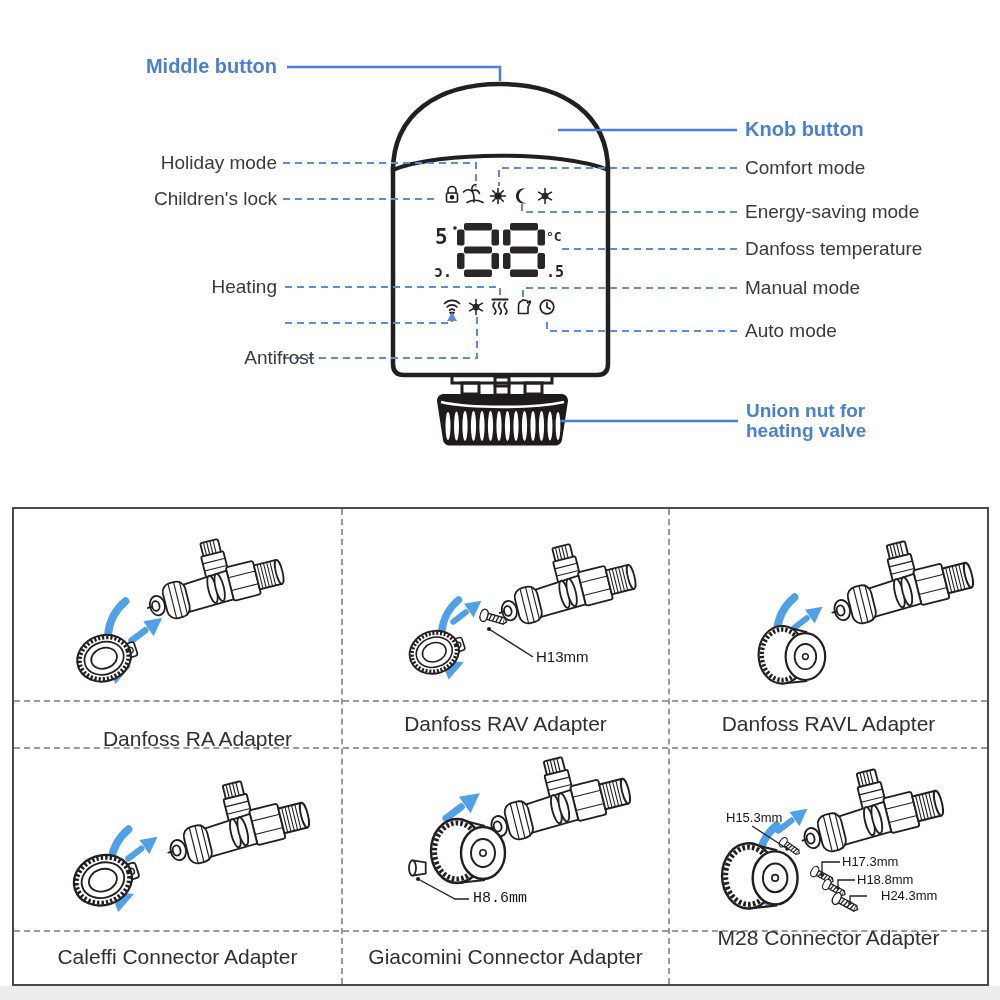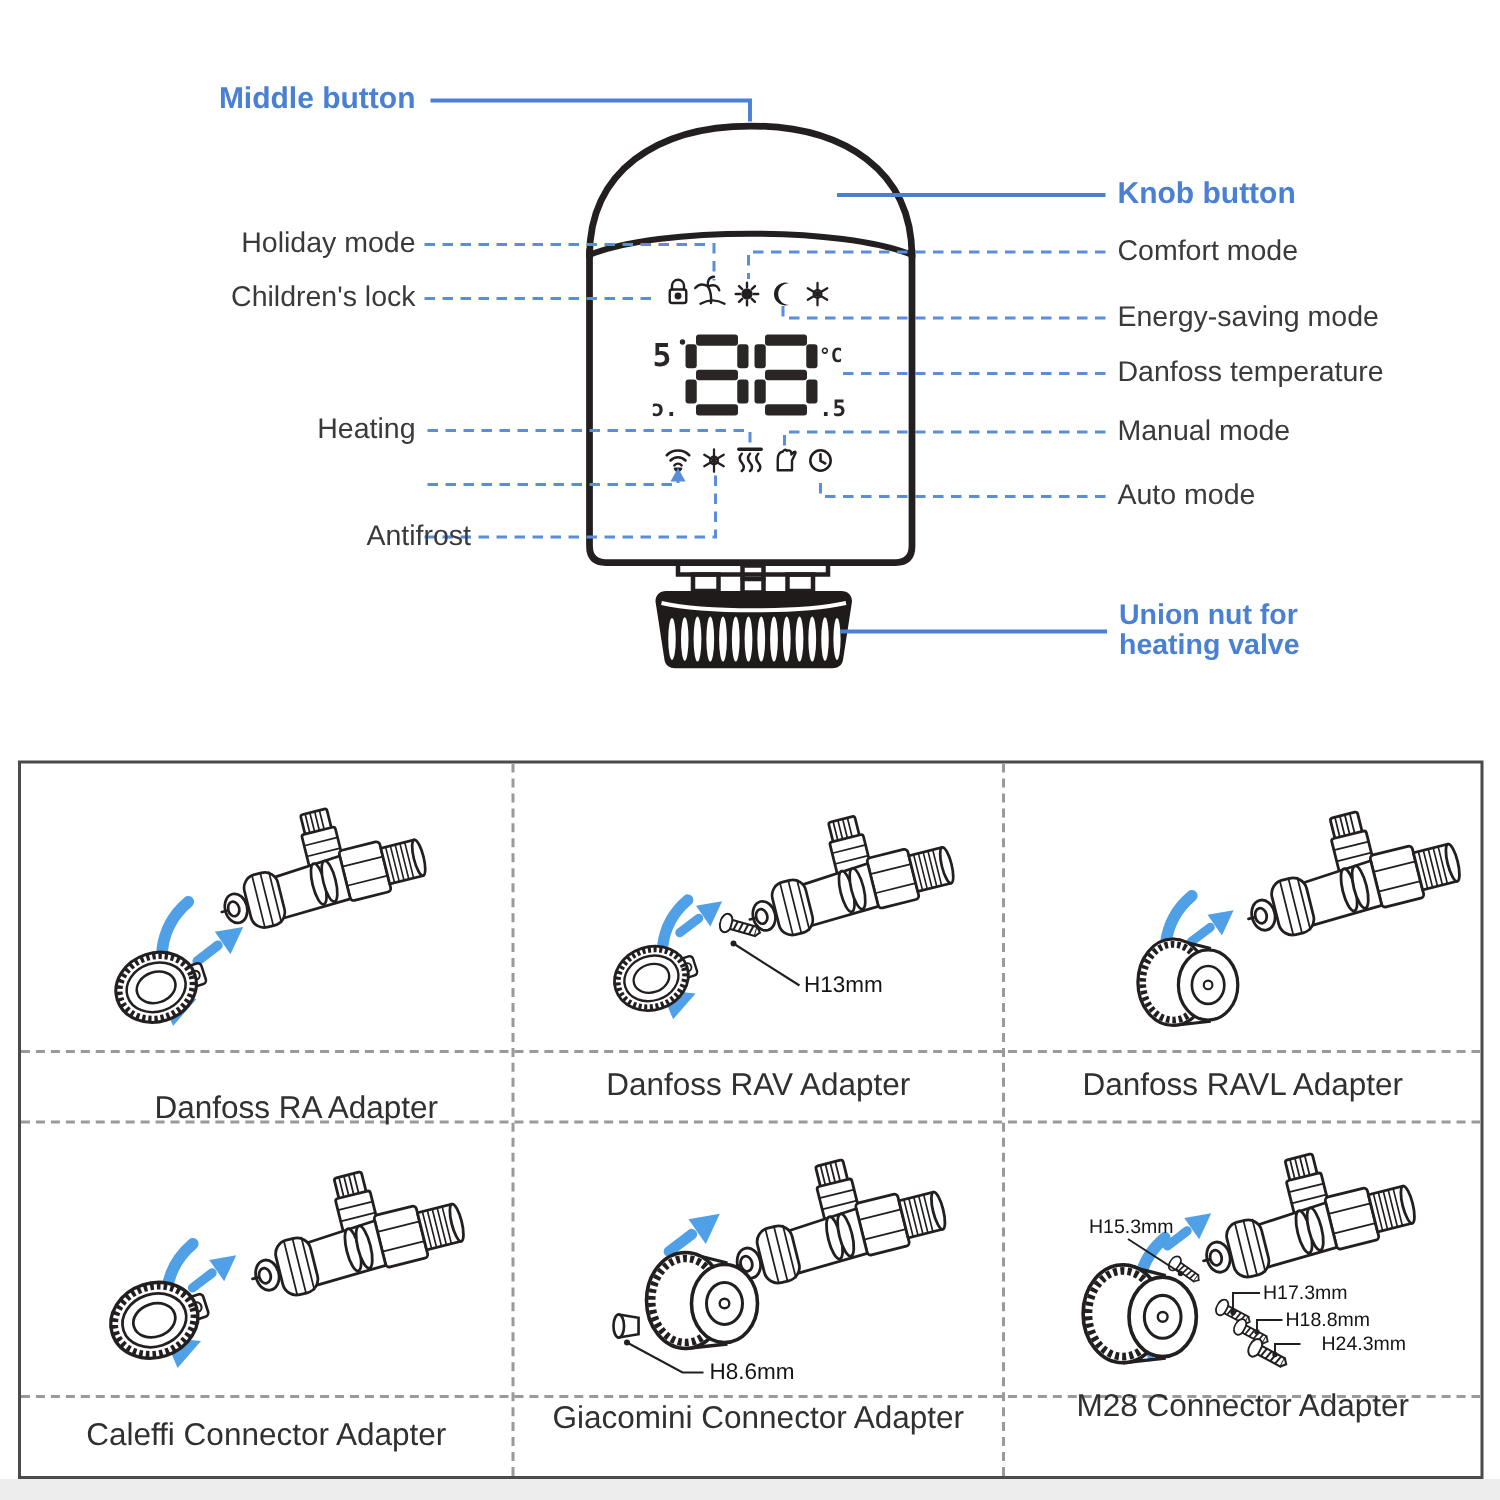--- a/index.html
+++ b/index.html
@@ -355,40 +355,40 @@
           </g>
         <g transform="translate(52,92) scale(0.92)">
             <use href="#sym-ring" width="84" height="84"></use>
           </g>
       </svg>
     </div>
     <div class="caption" style="left:0;top:423px;width:327px;height:50px;">
         <span>Caleffi Connector Adapter</span>
       </div>
 
-    <div class="cell" style="left:329px;top:240px;width:325px;height:181px;">
+    <div class="cell" style="left:329px;top:224px;width:325px;height:181px;font-family:Liberation Mono, monospace;">
       <svg width="325" height="181" viewBox="0 0 325 181">
         <g transform="translate(132,22) scale(0.85)">
             <use href="#sym-valve" width="190" height="130"></use>
           </g>
         <g transform="translate(98,58) scale(0.72)">
             <use href="#sym-straight-arrow" width="60" height="44"></use>
           </g>
         <g transform="translate(84,76) scale(1.0)">
             <use href="#sym-knurlcap" width="96" height="84"></use>
           </g>
         <g transform="translate(64,124) scale(1.1)">
             <use href="#sym-cyl" width="22" height="18"></use>
           </g>
         <circle cx="75" cy="146" r="2" fill="#231f20"></circle>
         <polyline points="75,146 112,166 126,166" stroke="#231f20" stroke-width="1.4" fill="none"></polyline>
       </svg>
       <span class="dim" style="left:130px;top:157px;">H8.6mm</span>
     </div>
-    <div class="caption" style="left:329px;top:412px;width:325px;height:50px;">
+    <div class="caption" style="left:329px;top:423px;width:325px;height:50px;">
         <span>Giacomini Connector Adapter</span>
       </div>
 
     <div class="cell" style="left:656px;top:240px;width:317px;height:181px;">
       <svg width="317" height="181" viewBox="0 0 317 181">
         <g transform="translate(118,18) scale(0.85)">
             <use href="#sym-valve" width="190" height="130"></use>
           </g>
         <g transform="translate(80,70) scale(0.78)">
             <use href="#sym-curve-arrow" width="74" height="116"></use>

